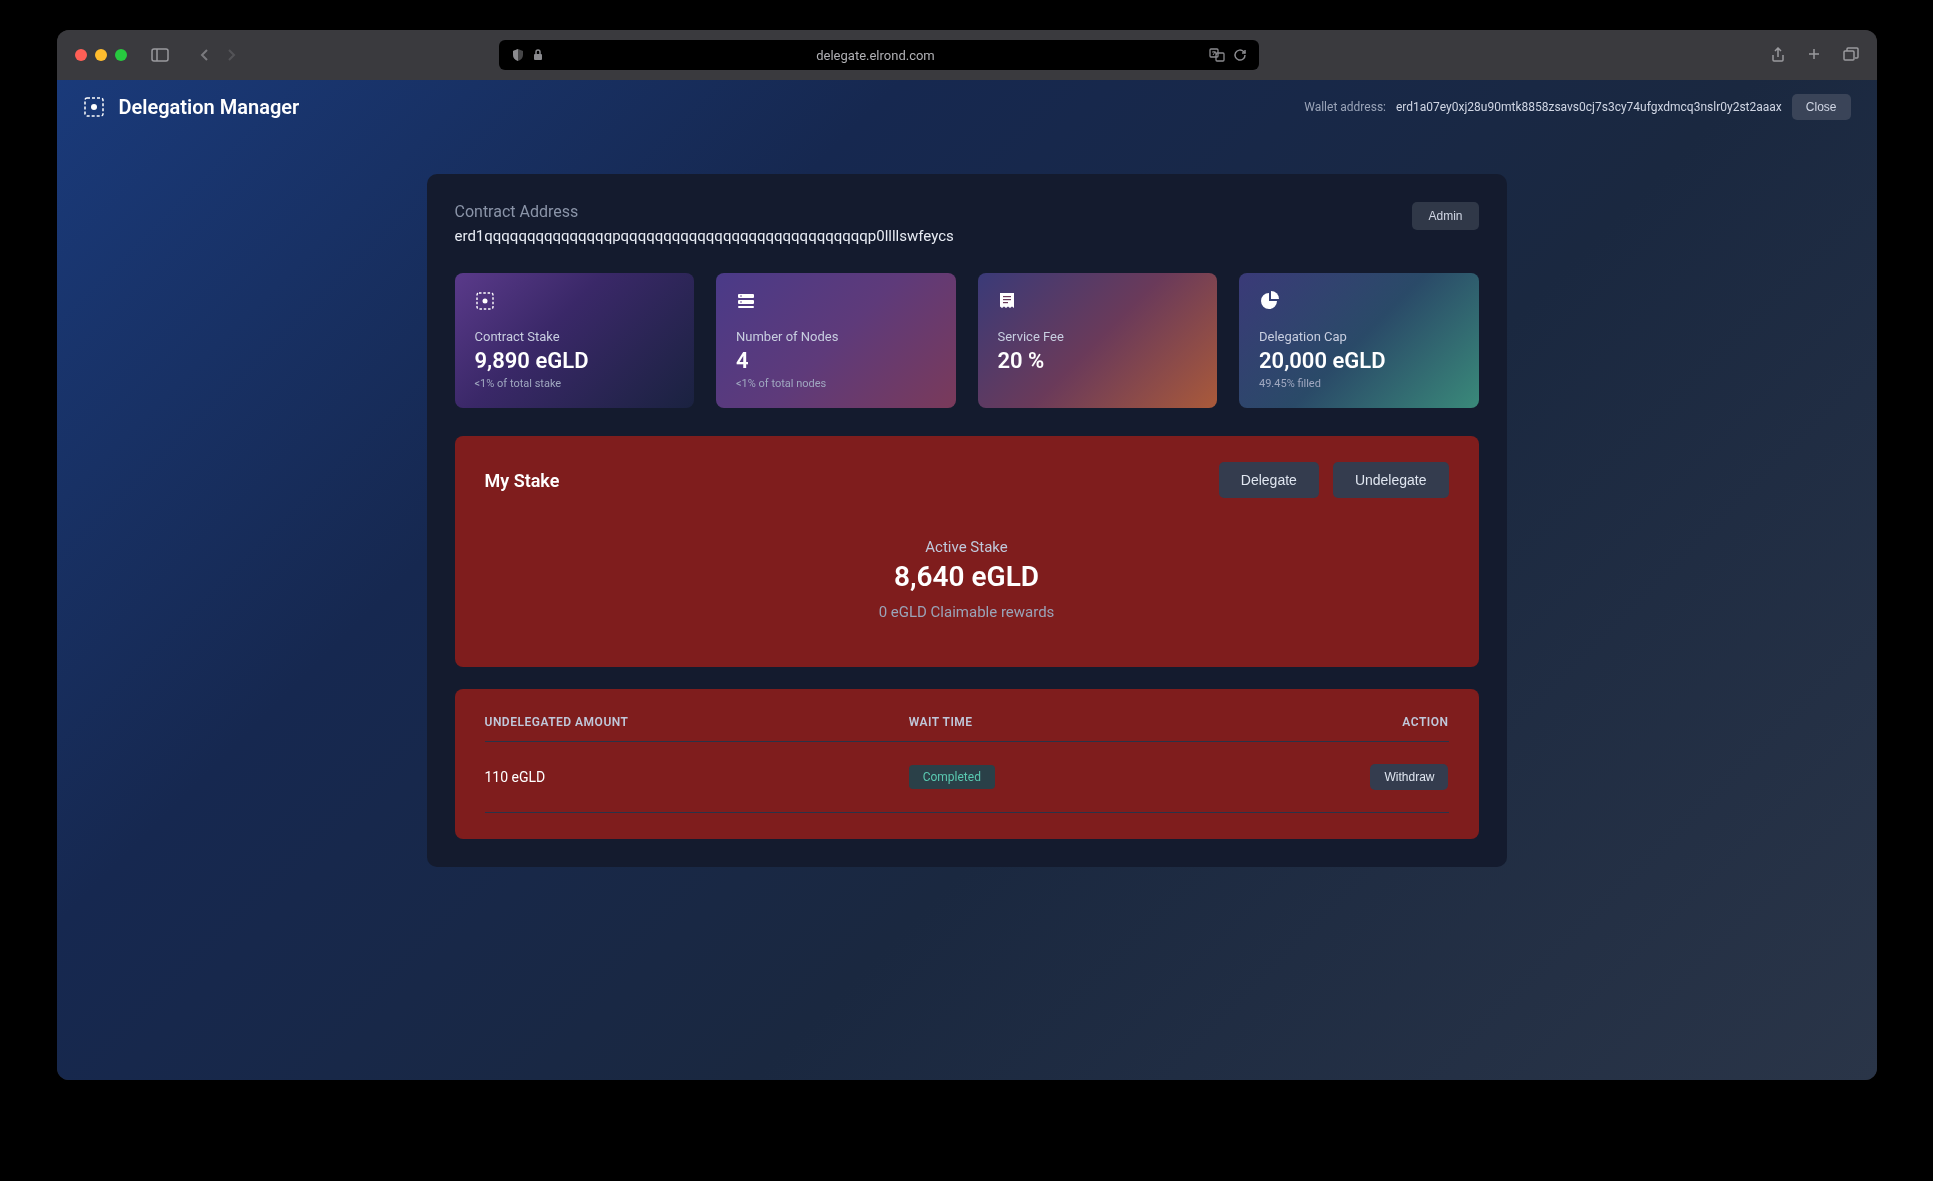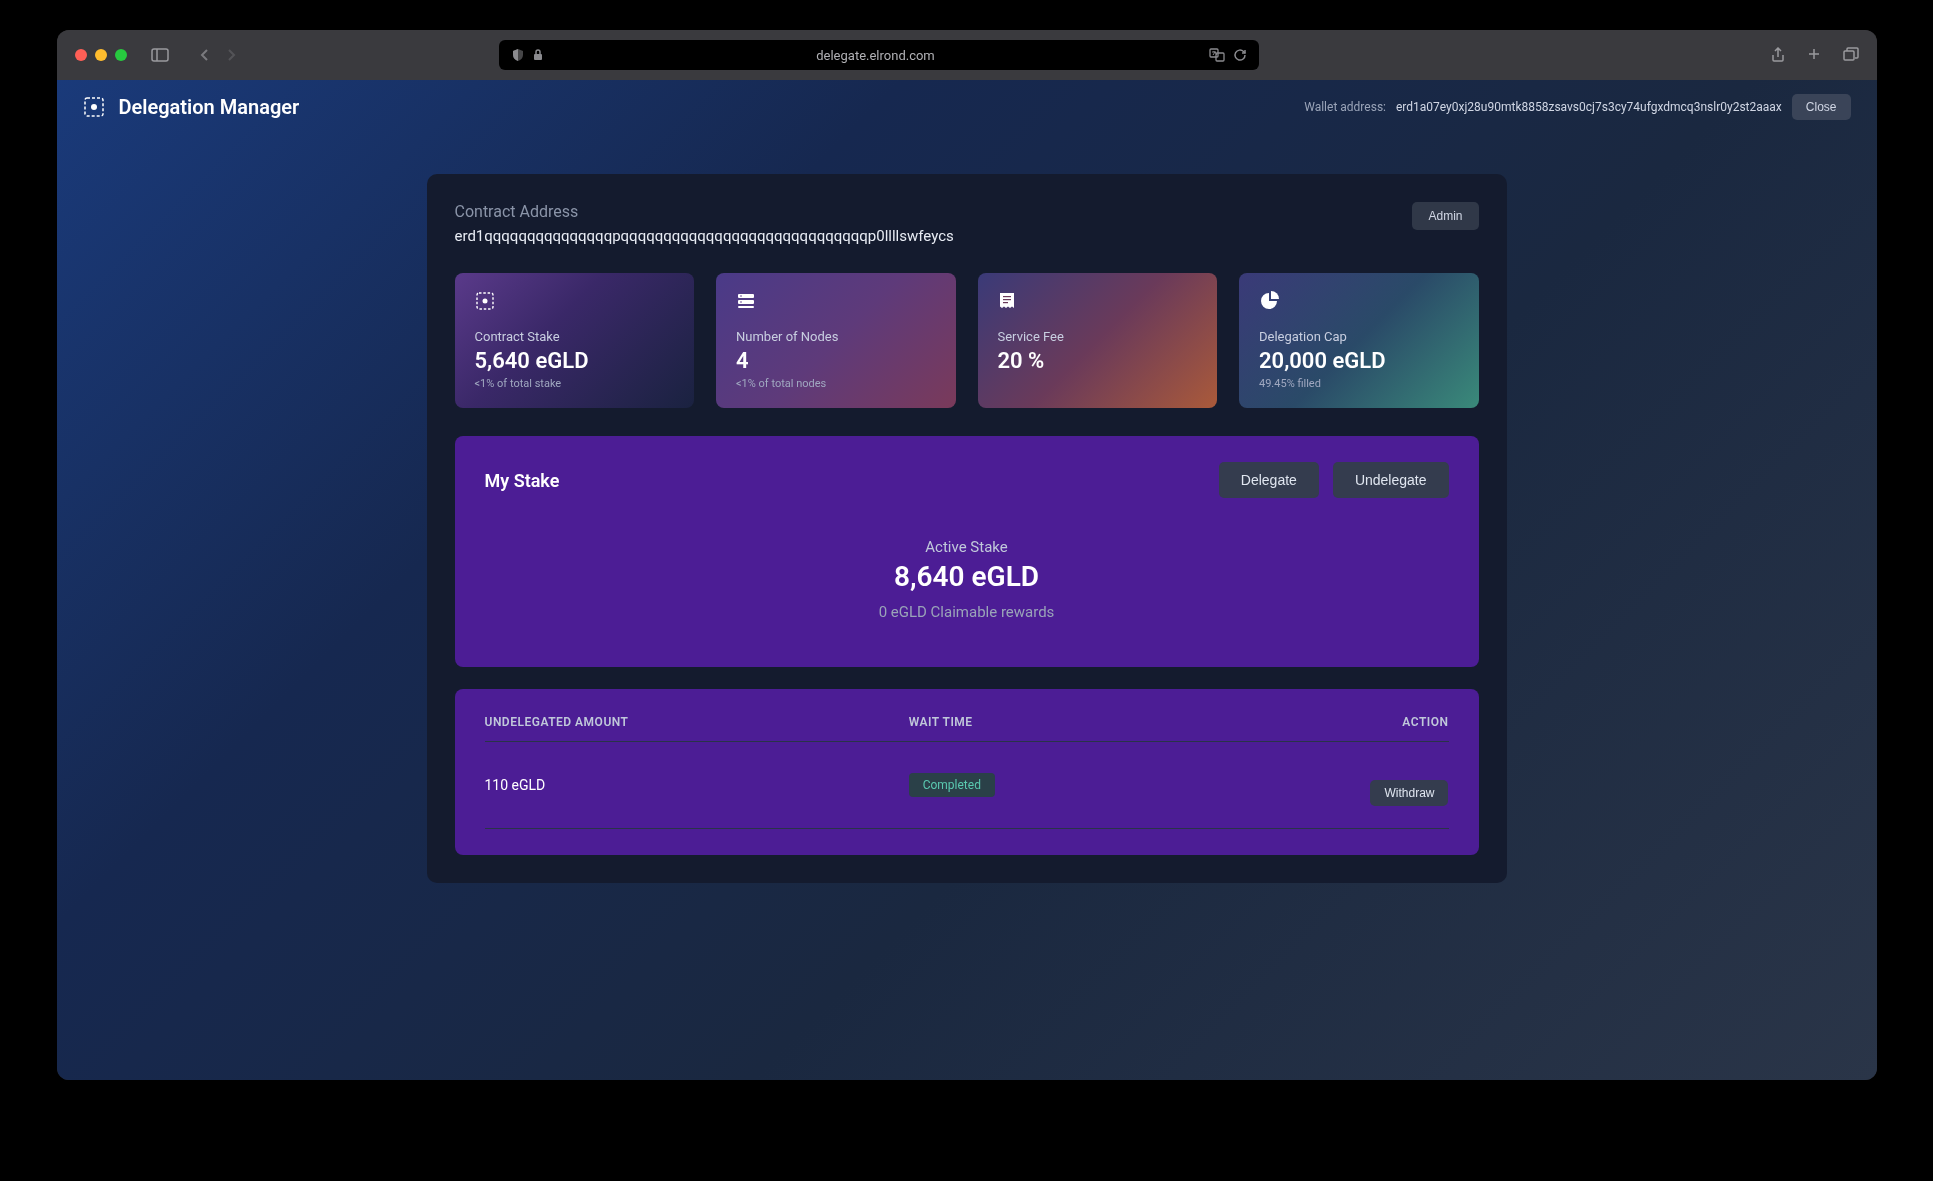--- a/index.html
+++ b/index.html
@@ -149,21 +149,21 @@
 .card1 { background: linear-gradient(135deg, #5a3a8a 0%, #3a2868 40%, #1a2240 100%); }
 .card2 { background: linear-gradient(135deg, #4a3a88 0%, #5e3a7a 50%, #7a3a5a 100%); }
 .card3 { background: linear-gradient(135deg, #3a3a78 0%, #6a3a5a 50%, #aa5a3a 100%); }
 .card4 { background: linear-gradient(135deg, #3a3a78 0%, #2a4a68 50%, #3a8a7a 100%); }
 .card-icon { width: 20px; height: 20px; margin-bottom: 18px; }
 .card-label { color: #c8cee0; font-size: 13px; margin-bottom: 4px; }
 .card-value { font-size: 22px; font-weight: 600; margin-bottom: 4px; }
 .card-sub { color: #a0a8c0; font-size: 11px; }
 
 .section {
-  background: #4c1d95;
+  background: #7f1d1d;
   border-radius: 8px;
   padding: 26px 30px;
   margin-bottom: 22px;
 }
 .section-header {
   display: flex;
   align-items: center;
   justify-content: space-between;
   margin-bottom: 30px;
 }
@@ -197,21 +197,21 @@
 .th-action { flex: 0 0 20%; text-align: right; }
 .table-row {
   display: flex;
   align-items: center;
   padding: 22px 0;
   border-bottom: 1px solid #2a3348;
   font-size: 14px;
 }
 .td-amount { flex: 0 0 44%; }
 .td-wait { flex: 0 0 36%; }
-.td-action { flex: 0 0 20%; text-align: right; margin-top: 16px; }
+.td-action { flex: 0 0 20%; text-align: right; }
 .badge-completed {
   display: inline-block;
   background: #2a4048;
   color: #5ac8b0;
   padding: 5px 14px;
   border-radius: 4px;
   font-size: 12px;
 }
 .withdraw-btn {
   background: #343c4e;
@@ -338,21 +338,21 @@
 
         <div class="stat-cards">
           <div class="stat-card card1">
             <span class="card-icon">
               <svg width="20" height="20" viewBox="0 0 20 20" fill="none" stroke="#fff" stroke-width="1.4" stroke-dasharray="2.5 1.8">
                   <rect x="2" y="2" width="16" height="16" rx="2"></rect>
                   <circle cx="10" cy="10" r="2.5" fill="#fff" stroke="none"></circle>
                 </svg>
             </span>
             <div class="card-label">Contract Stake</div>
-            <div class="card-value">5,640 eGLD</div>
+            <div class="card-value">9,890 eGLD</div>
             <div class="card-sub">&lt;1% of total stake</div>
           </div>
           <div class="stat-card card2">
             <span class="card-icon">
               <svg width="20" height="20" viewBox="0 0 20 20" fill="#fff">
                   <rect x="2" y="3" width="16" height="4" rx="1"></rect>
                   <rect x="2" y="9" width="16" height="4" rx="1"></rect>
                   <rect x="2" y="15" width="16" height="2" rx="1"></rect>
                   <circle cx="5" cy="5" r="0.8" fill="#5a3a8a"></circle>
                   <circle cx="5" cy="11" r="0.8" fill="#5a3a8a"></circle>

